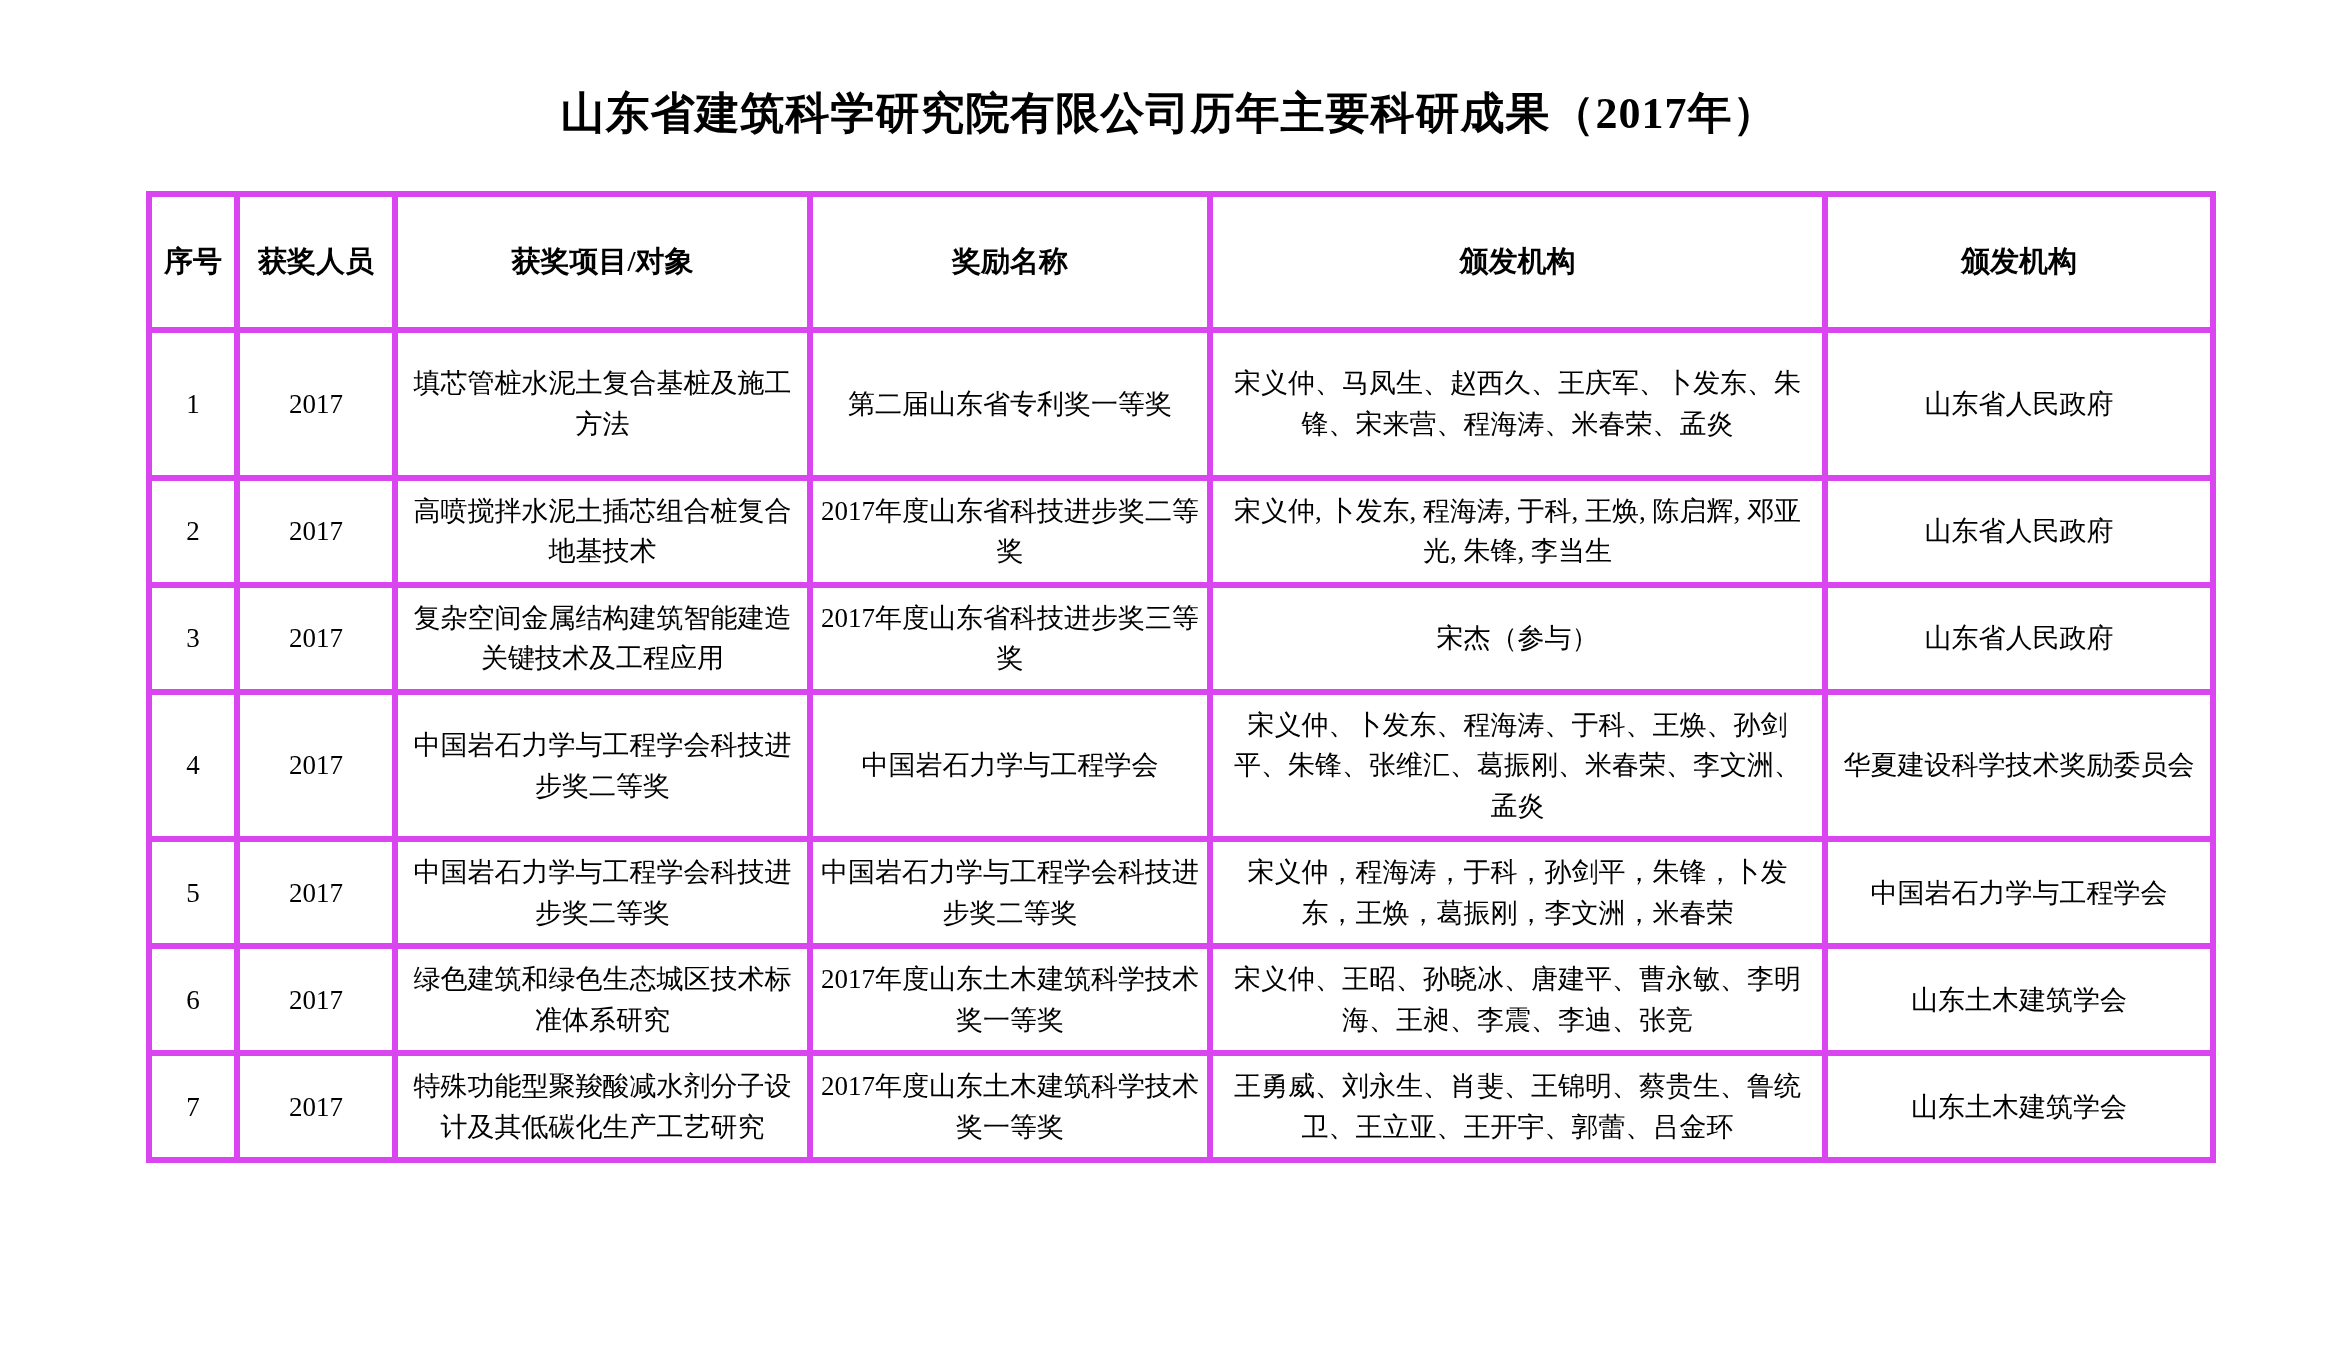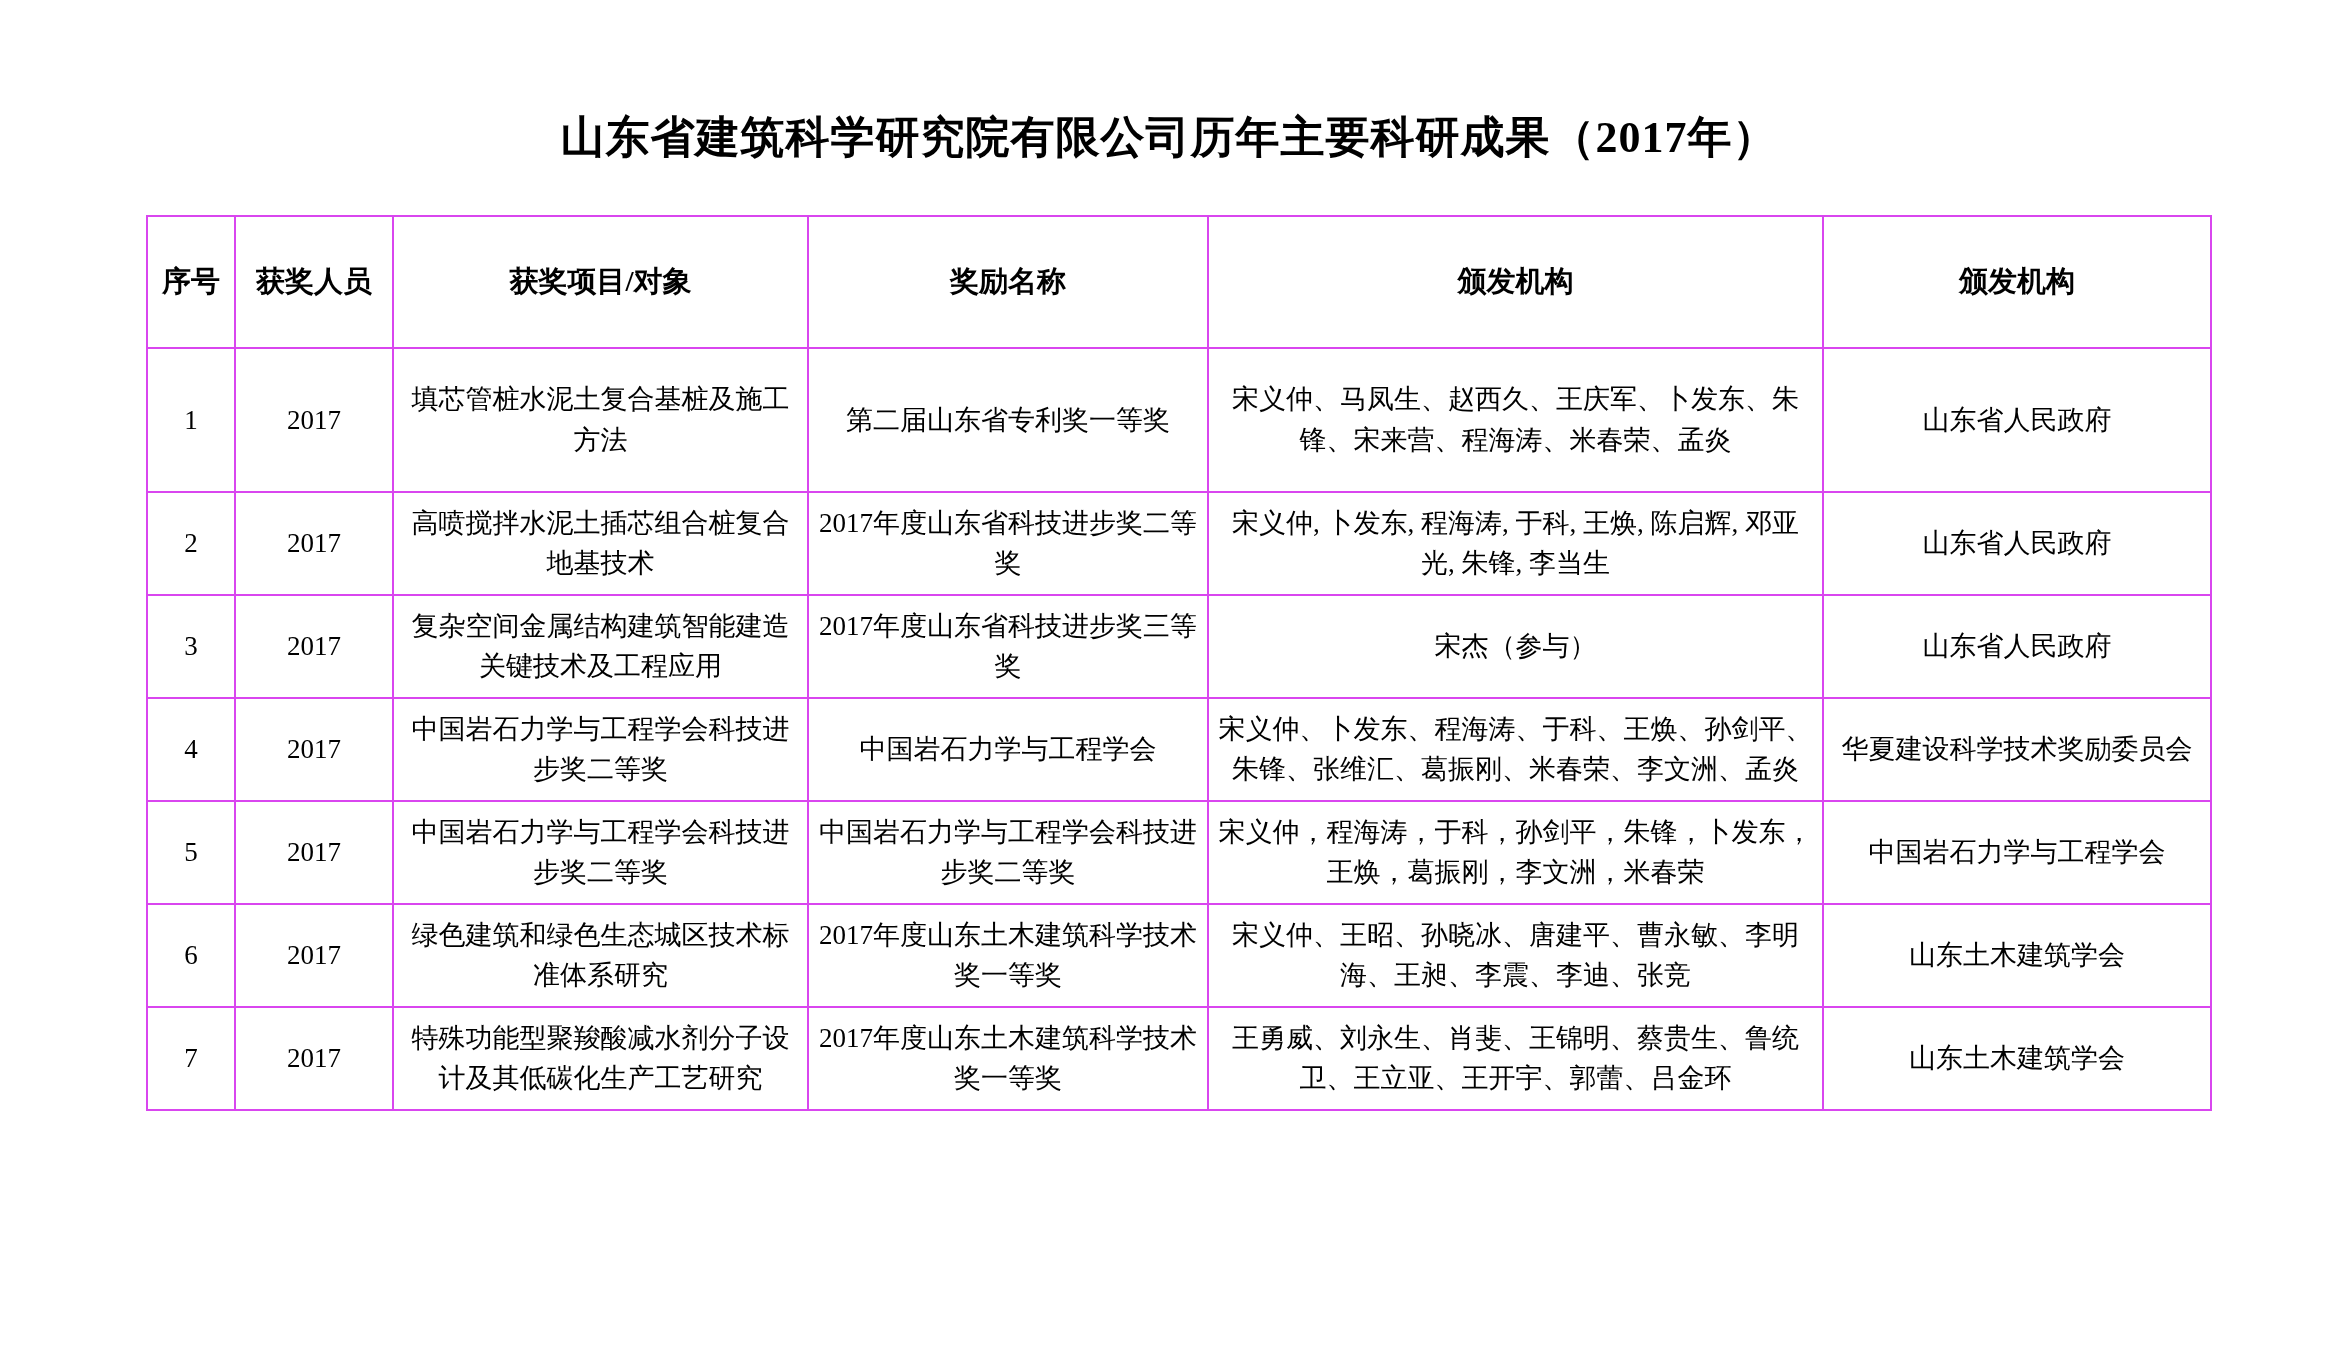--- a/index.html
+++ b/index.html
@@ -20,38 +20,38 @@
     height: 1355px;
     box-sizing: border-box;
     padding: 0;
   }
   .doc-title {
     text-align: center;
     font-family: "Liberation Serif", "DejaVu Serif", serif;
     font-weight: bold;
     font-size: 44px;
     letter-spacing: 1px;
-    margin-top: 112px;
+    margin-top: 88px;
     margin-bottom: 0;
     line-height: 1.2;
   }
   .table-wrap {
     margin-top: 50px;
     padding-left: 146px;
     padding-right: 128px;
   }
   table.results {
     border-collapse: collapse;
     width: 2064px;
     table-layout: fixed;
     background: #ffffff;
   }
   table.results th,
   table.results td {
-    border: 2px solid #d946ef;
+    border: 6px solid #d946ef;
     text-align: center;
     vertical-align: middle;
     font-size: 27px;
     line-height: 1.5;
     padding: 10px 8px;
     font-family: "Liberation Serif", "DejaVu Serif", serif;
     margin-left: 44px;
   }
   table.results th {
     font-weight: bold;

